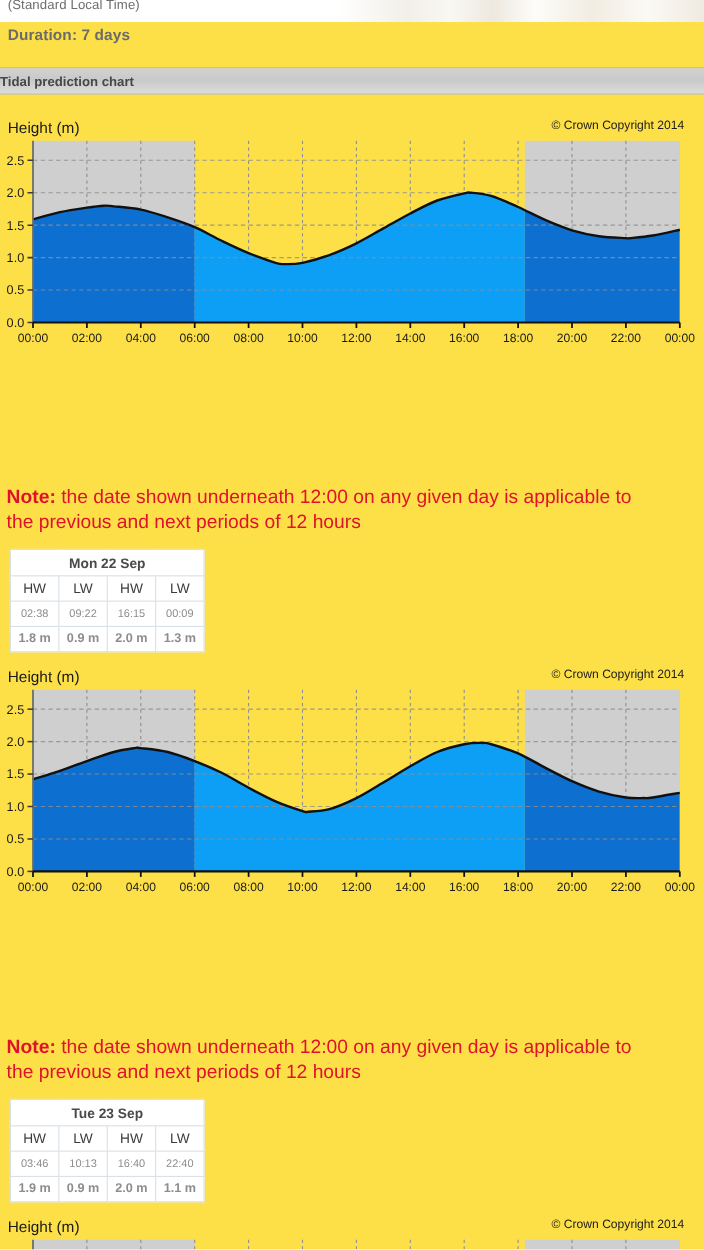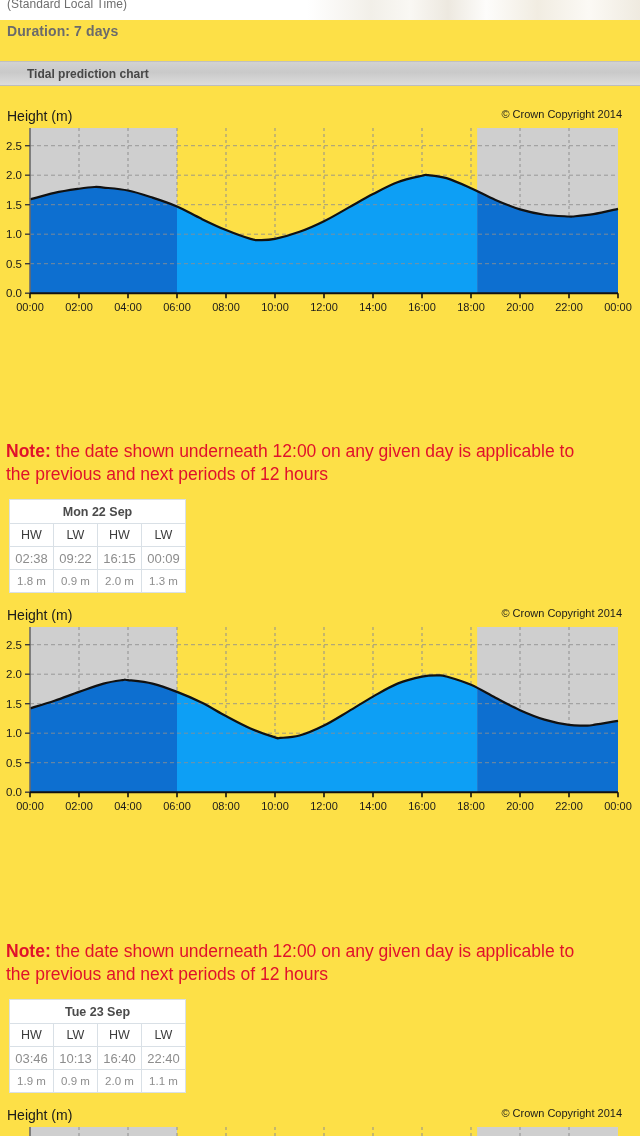--- a/index.html
+++ b/index.html
@@ -41,21 +41,21 @@
   }
 
   
   .section-bar {
     position: absolute; top: 61px; left: 0; width: 640px; height: 25px;
     background: linear-gradient(to bottom, #d2d2d2 0%, #c9c9c9 45%, #dcdcdc 100%);
     border-top: 1px solid #c0c0c0;
     border-bottom: 1px solid #bdbdbd;
   }
   .section-bar-label {
-    position: absolute; left: 27px; top: 5px;
+    position: absolute; left: 0; top: 5px;
     font-size: 12px; font-weight: bold; color: #474747;
   }
 
   
   .chart-block { position: absolute; left: 0; width: 640px; }
   .chart-axis-label {
     position: absolute; left: 7px; top: 0;
     font-size: 14px; color: #1a1a1a;
   }
   .chart-copyright {
@@ -84,22 +84,22 @@
     text-align: center;
     font-weight: normal;
     padding: 0;
     height: 23px;
     font-size: 12px;
   }
   .tide-table .day-head {
     font-weight: bold; color: #4a4a4a; font-size: 12.5px; height: 24px;
   }
   .tide-table .hw-lw { color: #3c3c3c; font-size: 12.5px; }
-  .tide-table .tide-time { color: #8d8d8d; font-size: 13px; }
-  .tide-table .tide-height { color: #8d8d8d; font-size: 11.5px; }
+  .tide-table .tide-time { color: #8d8d8d; font-size: 10px; }
+  .tide-table .tide-height { color: #8d8d8d; font-size: 11.5px; font-weight: bold; }
 </style>
 </head>
 <body>
 
 <div id="page">
 
   <div class="top-banner"></div>
 
   <div class="standard-time">(Standard Local Time)</div>
 

